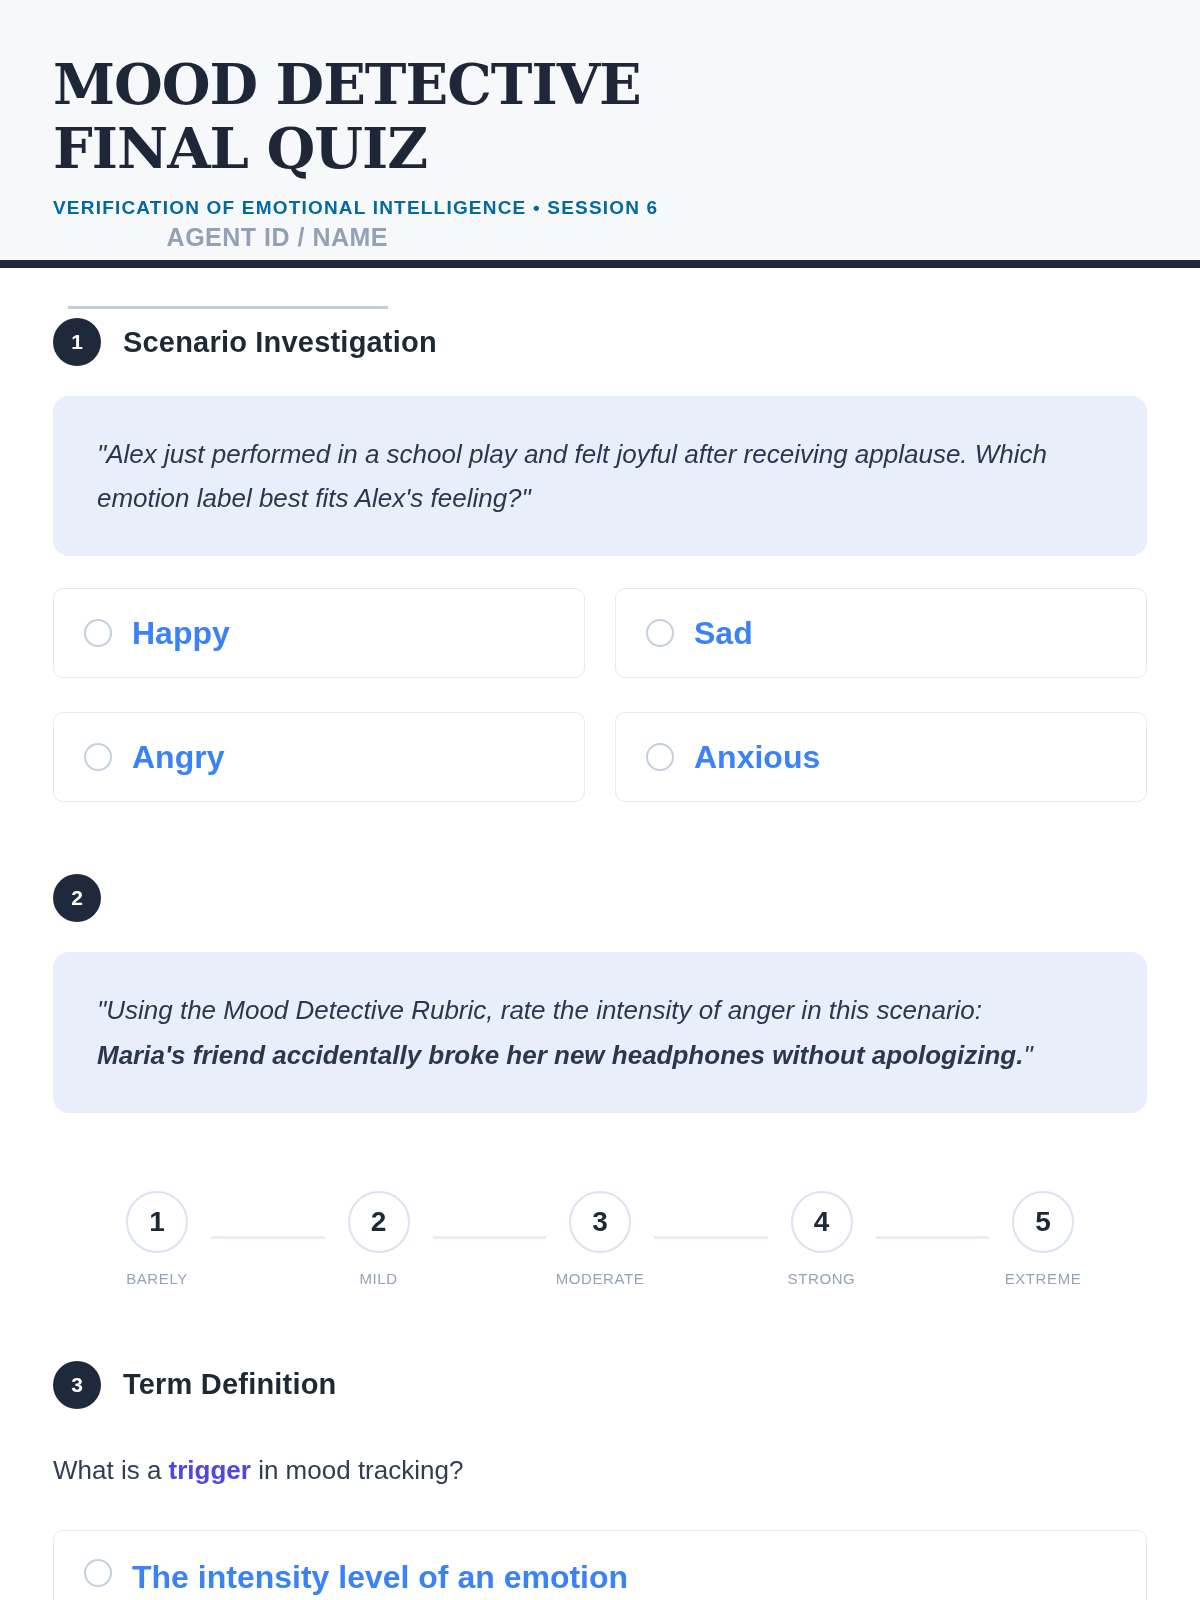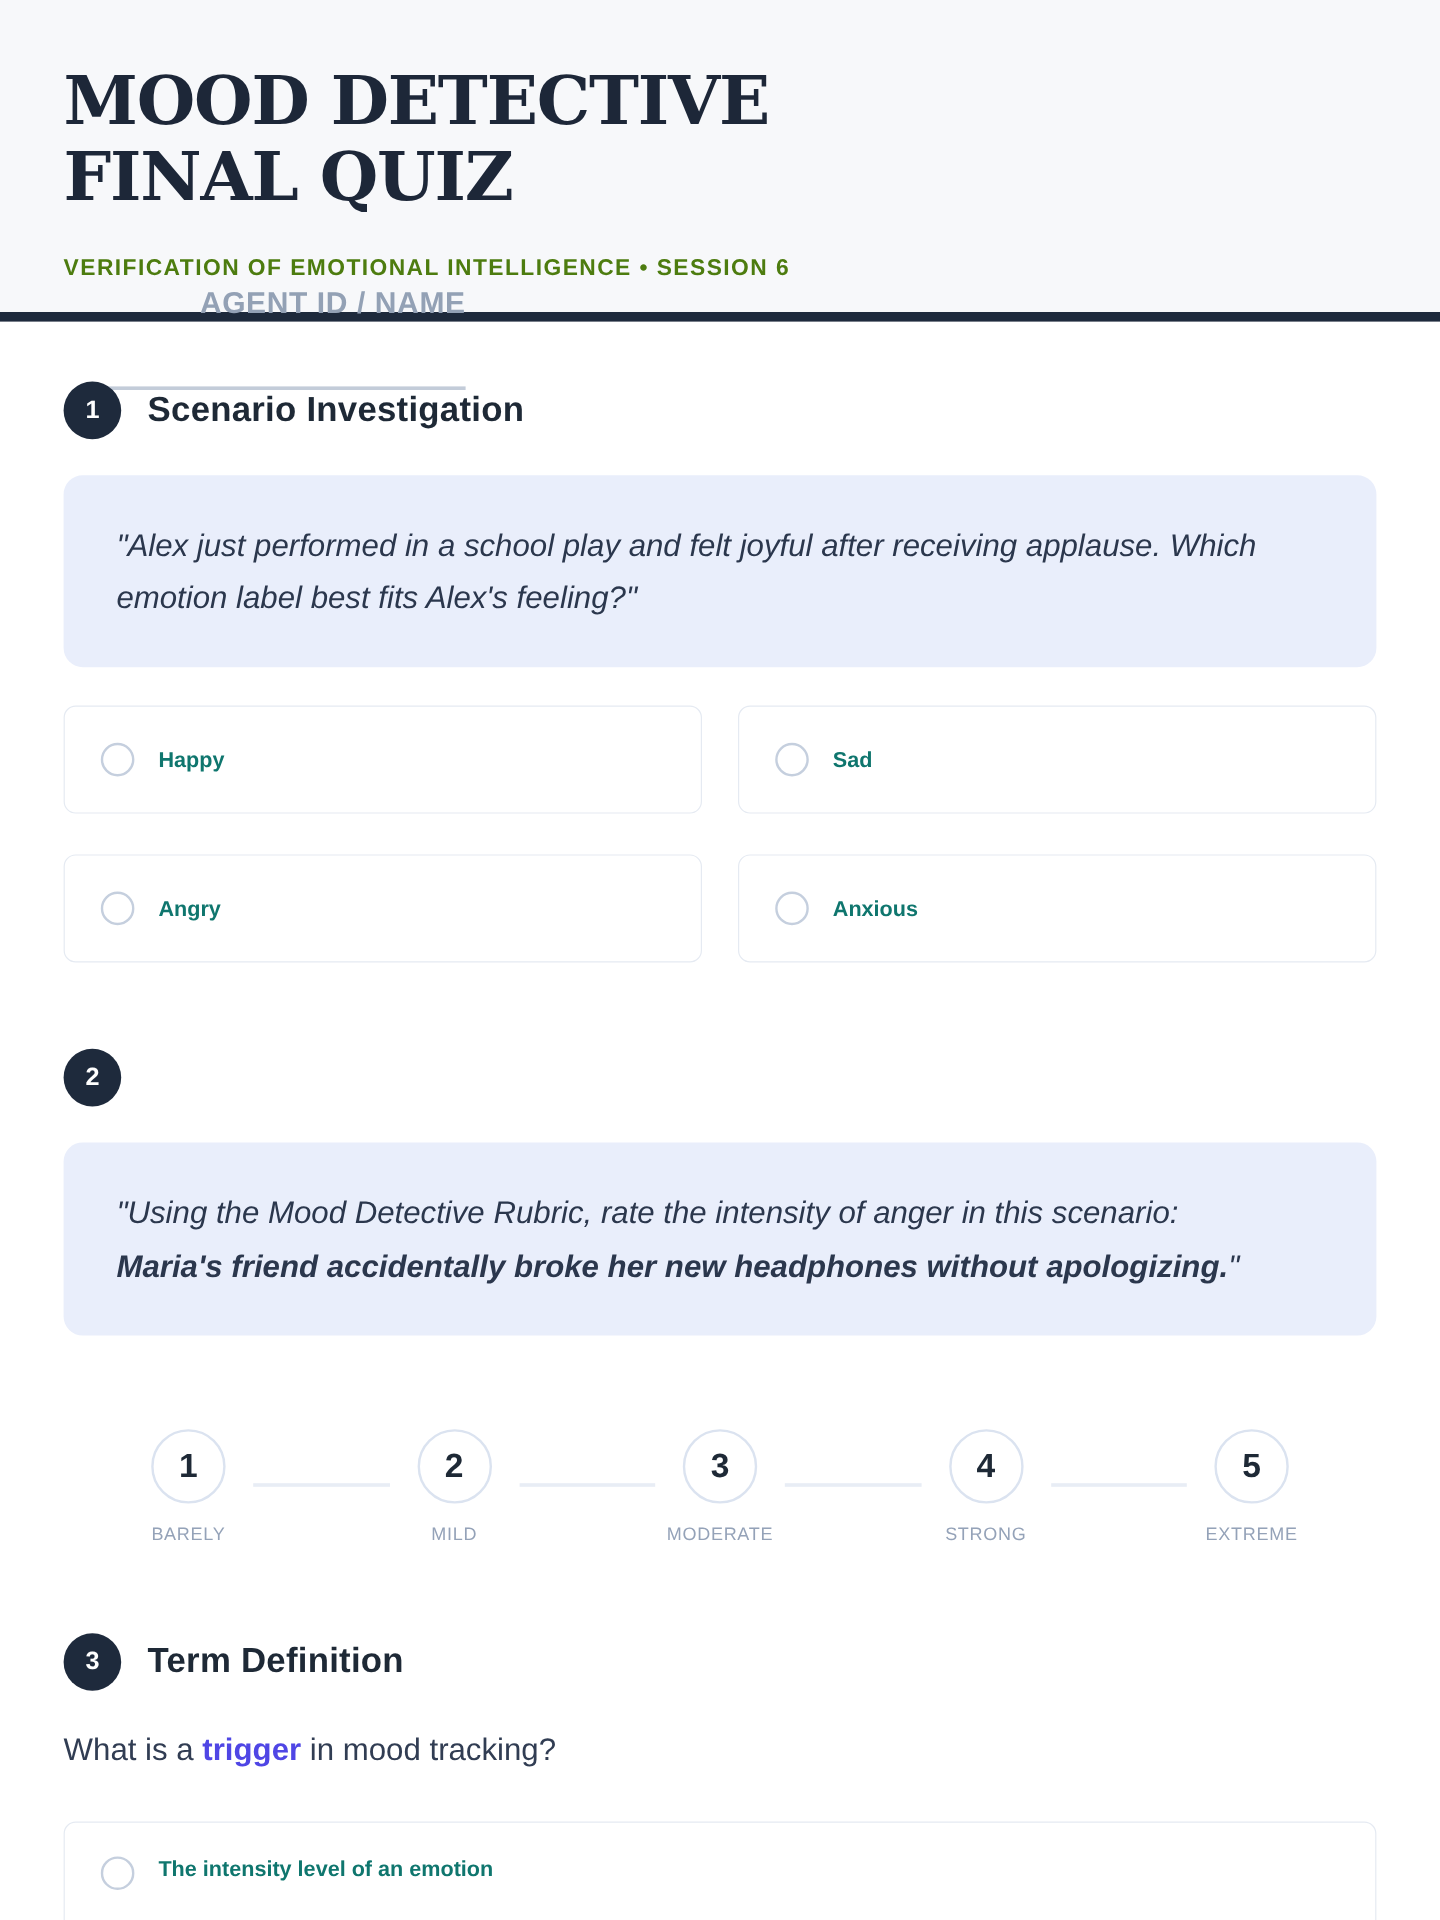--- a/index.html
+++ b/index.html
@@ -16,22 +16,22 @@
     padding:52px 53px 0 53px;
     display:flex; justify-content:space-between; align-items:flex-start;flex-direction:column;
   }
   .header-left { max-width:750px; }
   .title {
     font-family:"DejaVu Serif", serif;
     font-weight:bold; font-size:56px; line-height:1.15;
     letter-spacing:-1px; color:#1d2738;
   }
   .subtitle {
-    margin-top:32px; font-size:19px; font-weight:bold;
-    letter-spacing:1.2px; color:#4d7c0f;
+    margin-top:16px; font-size:19px; font-weight:bold;
+    letter-spacing:1.2px; color:#0369a1;
   }
   .agent-col { width:335px; padding-top:4px; }
   .agent-label {
     text-align:right; font-size:25px; font-weight:bold;
     letter-spacing:0.5px; color:#93a1b5;
   }
   .agent-line {
     margin-top:54px; height:3px; width:320px; margin-left:15px;
     background:#c3ccd9; cursor:text;
   }
@@ -63,21 +63,21 @@
   .option-card {
     height:90px; background:#ffffff;
     border:1.5px solid #e5eaf2; border-radius:10px;
     display:flex; align-items:center; gap:20px; padding:0 30px;
     cursor:pointer;
   }
   .radio {
     width:28px; height:28px; border-radius:50%;
     border:2px solid #c5cfde; background:#ffffff; flex:0 0 28px;
   }
-  .option-label { font-size:18px; font-weight:600; color:#0f766e; }
+  .option-label { font-size:32px; font-weight:600; color:#3b82f6; }
 
   .section-2 { margin-top:72px; }
   .section-3 { margin-top:74px; }
 
   .scale {
     margin-top:78px; padding:0 56px;
     display:flex; align-items:flex-start;
   }
   .scale-item {
     width:96px; display:flex; flex-direction:column; align-items:center;
@@ -90,21 +90,21 @@
     font-size:28px; font-weight:bold; color:#1e2936;
   }
   .scale-label {
     margin-top:17px; font-size:15px; font-weight:normal;
     letter-spacing:0.6px; color:#94a2b8; white-space:nowrap;
   }
   .scale-line {
     flex:1; height:3px; background:#e8edf5; margin:45px 6px 0 6px;
   }
 
-  .question { margin-top:34px; font-size:26px; color:#313d53; }
+  .question { margin-top:46px; font-size:26px; color:#313d53; }
   .question .term { font-weight:bold; color:#4f46e5; }
 
   .answer-card {
     margin-top:44px; height:120px; background:#ffffff;
     border:1.5px solid #e5eaf2; border-radius:10px;
     display:flex; align-items:flex-start; gap:20px; padding:28px 30px 0 30px;
     cursor:pointer;
   }
 </style>
 </head>

